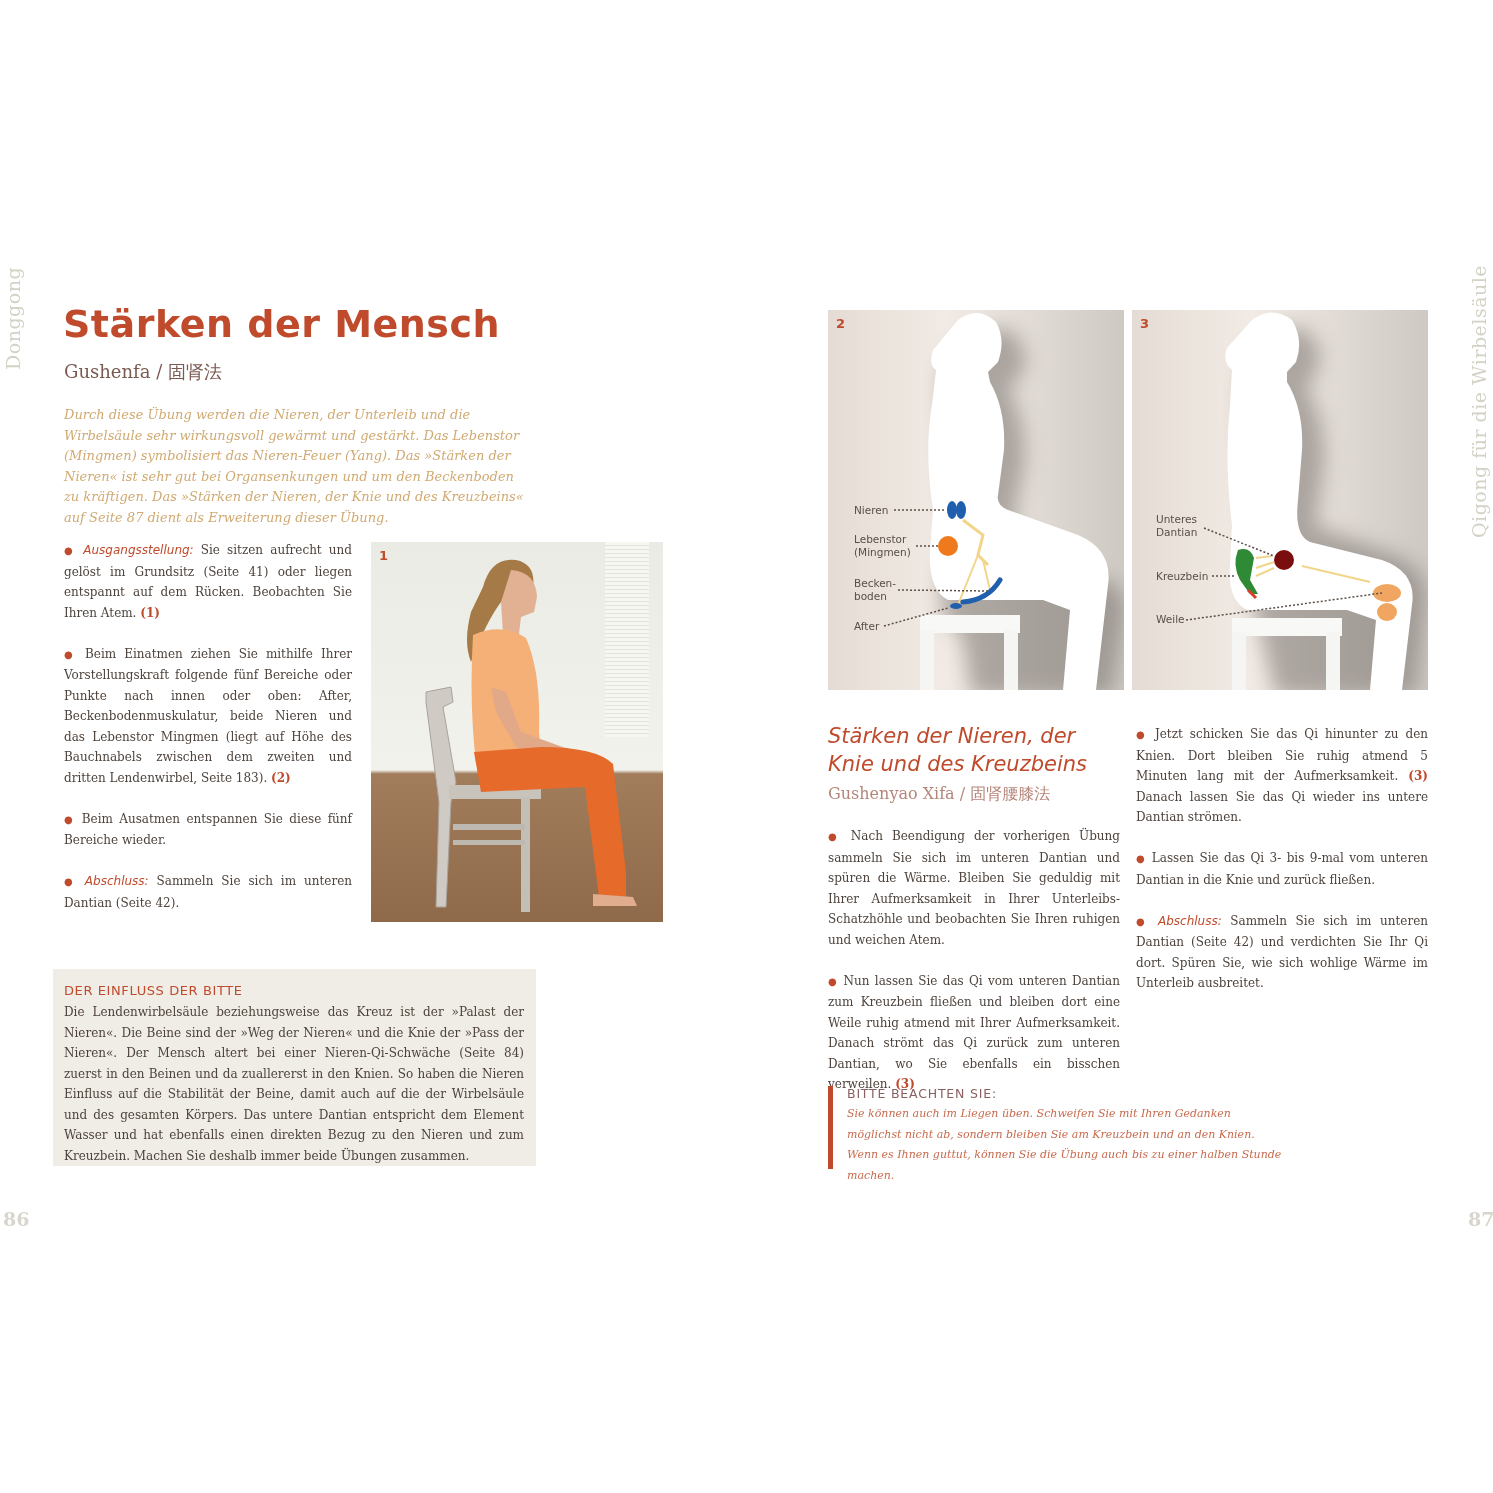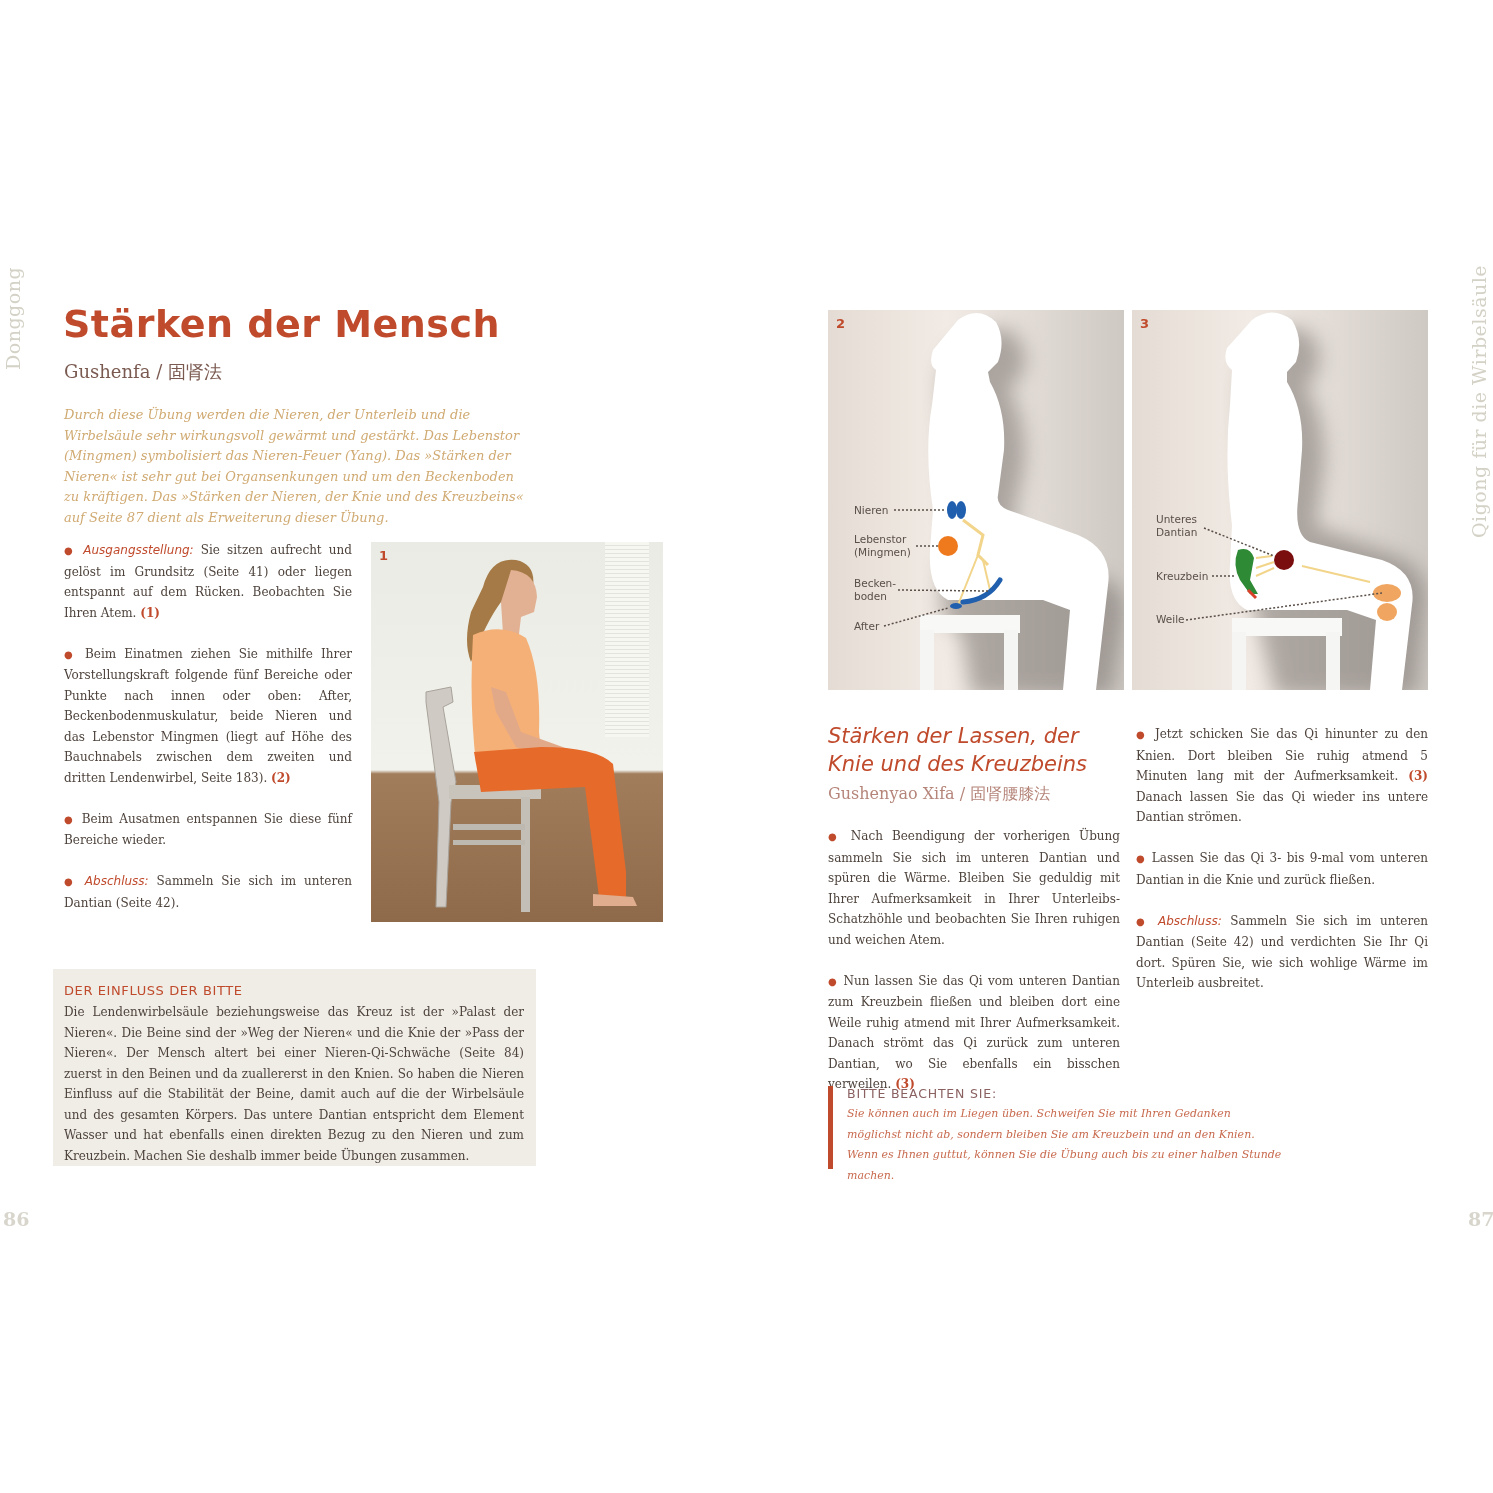--- a/index.html
+++ b/index.html
@@ -164,21 +164,21 @@
     <line x1="80" y1="266" x2="102" y2="266" stroke="#5a4f48" stroke-width="1.5" stroke-dasharray="2,2"></line>
     <line x1="54" y1="310" x2="250" y2="283" stroke="#5a4f48" stroke-width="1.5" stroke-dasharray="2,2"></line>
   </svg>
   <span class="num">3</span>
   <span class="lbl" style="left:24px; top:203px; width:48px;">Unteres Dantian</span>
   <span class="lbl" style="left:24px; top:260px;">Kreuzbein</span>
   <span class="lbl" style="left:24px; top:303px;">Weile</span>
 </div>
 
 <div class="rtitle">
-  <div>Stärken der Lassen, der</div>
+  <div>Stärken der Nieren, der</div>
   <div>Knie und des Kreuzbeins</div>
 </div>
 <div class="rsub">Gushenyao Xifa / 固肾腰膝法</div>
 
 <div class="body-col col-r1">
   <p><span class="bullet">●</span> <span>Nach Beendigung der vorherigen Übung sammeln Sie sich im unteren Dantian und spüren die Wärme. Bleiben Sie geduldig mit Ihrer Aufmerksamkeit in Ihrer Unterleibs-Schatzhöhle und beobachten Sie Ihren ruhigen und weichen Atem.</span></p>
   <p><span class="bullet">●</span> <span>Nun lassen Sie das Qi vom unteren Dantian zum Kreuzbein fließen und bleiben dort eine Weile ruhig atmend mit Ihrer Aufmerksamkeit. Danach strömt das Qi zurück zum unteren Dantian, wo Sie ebenfalls ein bisschen verweilen. </span><span class="ref">(3)</span></p>
 </div>
 
 <div class="body-col col-r2">

